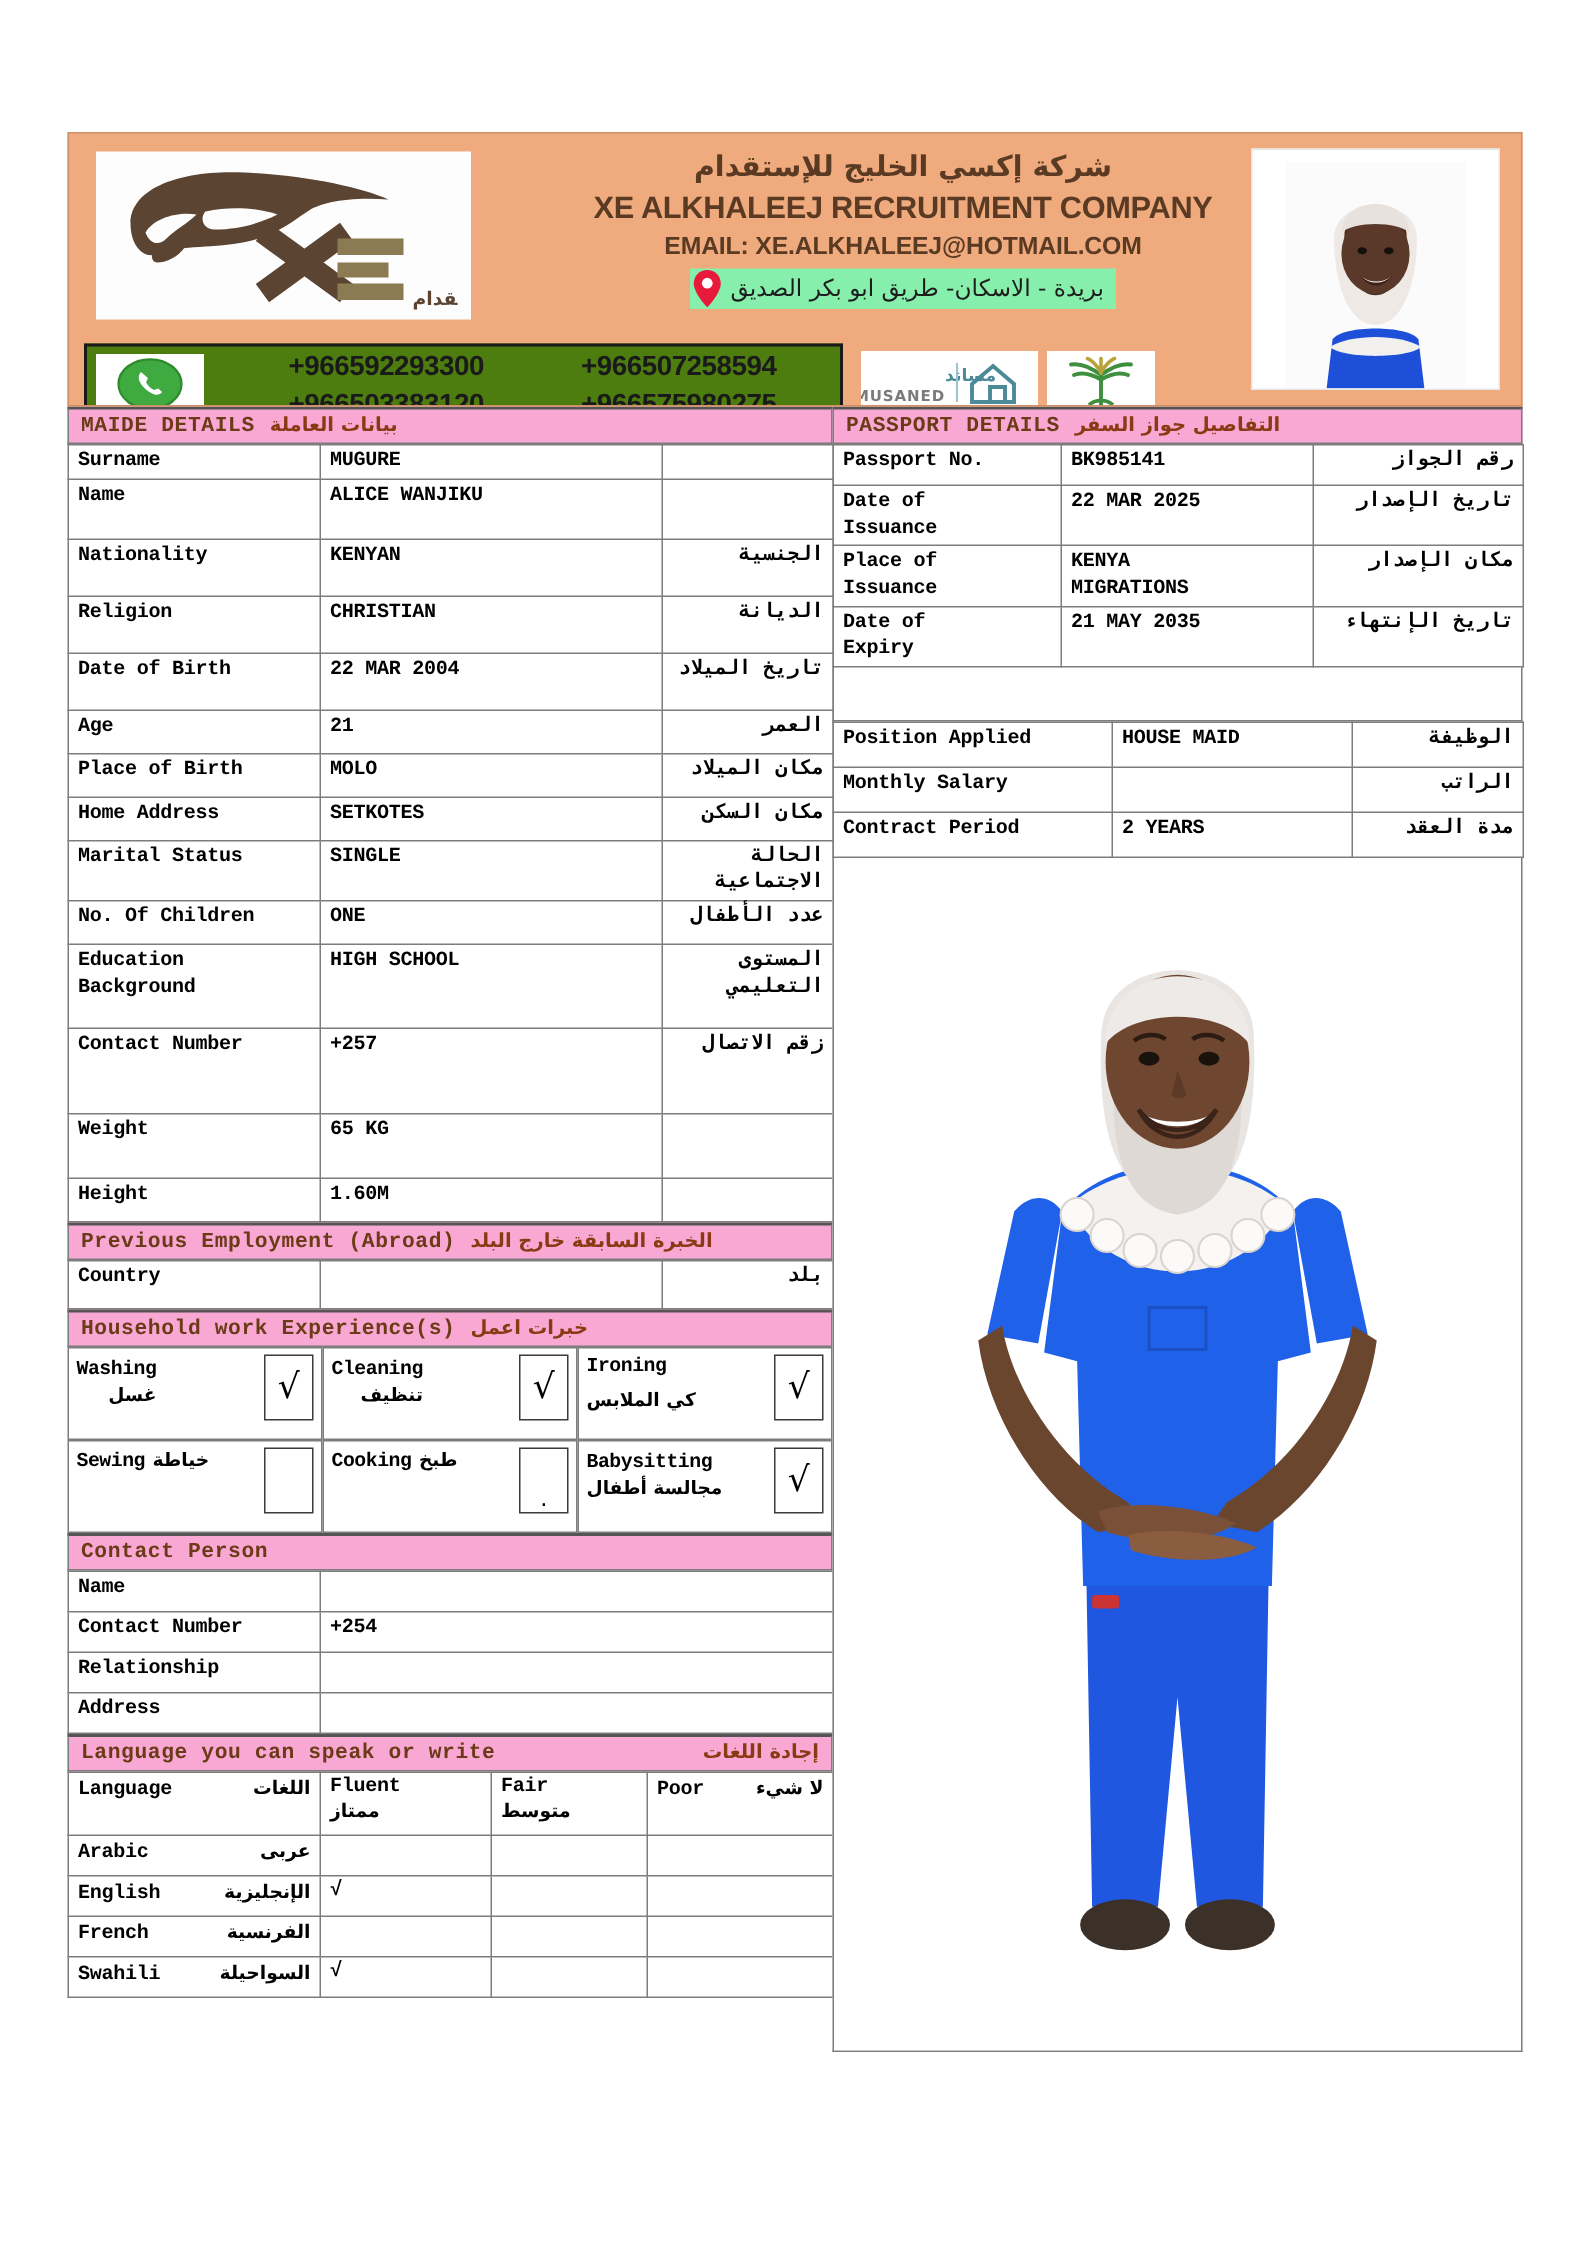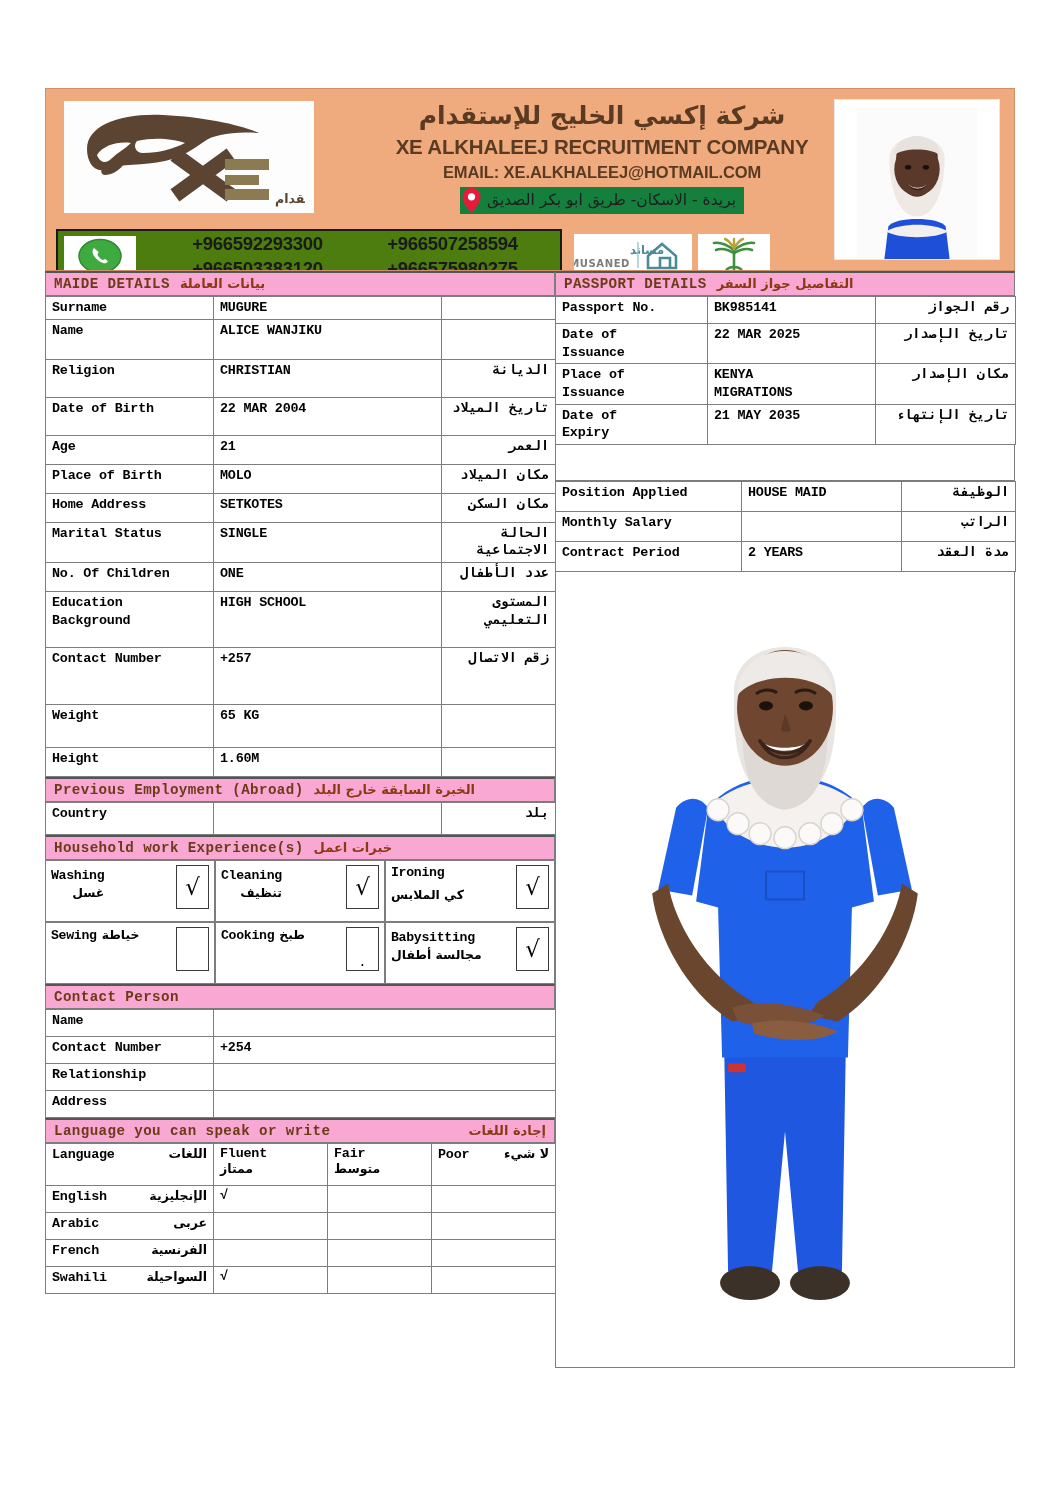--- a/index.html
+++ b/index.html
@@ -20,36 +20,36 @@
   }
   .logo-box {
     position:absolute; left:18px; top:12px; width:250px; height:112px;
     background:#fdfdfd; display:flex; align-items:center; justify-content:center;
   }
   .logo-svg { width:232px; height:104px; display:block; }
 
   .hdr-txt { position:absolute; left:286px; top:10px; width:540px; text-align:center; }
   .co-ar {
     font-family:"DejaVu Sans", sans-serif; direction:rtl;
-    font-size:25px; font-weight:bold; color:#5a3a22; line-height:1.35;
+    font-size:19px; font-weight:bold; color:#5a3a22; line-height:1.35;
     letter-spacing:0px;
   }
   .co-en {
     font-size:20.5px; font-weight:bold; color:#5a3a22; line-height:1.3;
     letter-spacing:-0.2px; margin-top:1px;
   }
   .co-em {
     font-size:16.5px; font-weight:bold; color:#5a3a22; line-height:1.3;
     letter-spacing:-0.1px; margin-top:2px;
   }
   .addr-wrap {
     margin-top:3px; display:flex; align-items:center; justify-content:center;
   }
   .addr-band {
-    background:#15803d; display:flex; align-items:center;
+    background:#86efac; display:flex; align-items:center;
     padding:1px 8px 1px 2px; gap:6px;
   }
   .pin { width:19px; height:25px; display:block; flex:0 0 auto; }
   .addr-ar {
     font-family:"DejaVu Sans", sans-serif; direction:rtl;
     font-size:15.5px; color:#1d1d1d; white-space:nowrap; line-height:1.2;
   }
 
   .photo-box {
     position:absolute; right:14px; top:10px; width:166px; height:161px;
@@ -267,20 +267,25 @@
         <tbody>
           <tr>
                 <td>Surname</td>
                 <td>MUGURE</td>
                 <td class="ar"></td>
               </tr>
           <tr>
                 <td style="height:40px">Name</td>
                 <td>ALICE    WANJIKU</td>
                 <td class="ar"></td>
+              </tr>
+          <tr>
+                <td style="height:38px">Nationality</td>
+                <td>KENYAN</td>
+                <td class="ar">الجنسية</td>
               </tr>
           <tr>
                 <td style="height:38px">Religion</td>
                 <td>CHRISTIAN</td>
                 <td class="ar">الديانة</td>
               </tr>
           <tr>
                 <td style="height:38px">Date of Birth</td>
                 <td>22  MAR  2004</td>
                 <td class="ar">تاريخ الميلاد</td>
@@ -465,36 +470,36 @@
             <td>
               <span class="lgrow">
                     <span>Poor</span>
                     <span class="lg-ar">لا شيء</span>
                   </span>
             </td>
           </tr>
           <tr>
             <td>
                   <span class="lgrow">
+                    <span>Arabic</span>
+                    <span class="lg-ar">عربى</span>
+                  </span>
+                </td>
+            <td class="tick"></td>
+            <td class="tick"></td>
+            <td class="tick"></td>
+          </tr>
+          <tr>
+            <td>
+                  <span class="lgrow">
                     <span>English</span>
                     <span class="lg-ar">الإنجليزية</span>
                   </span>
                 </td>
             <td class="tick">√</td>
-            <td class="tick"></td>
-            <td class="tick"></td>
-          </tr>
-          <tr>
-            <td>
-                  <span class="lgrow">
-                    <span>Arabic</span>
-                    <span class="lg-ar">عربى</span>
-                  </span>
-                </td>
-            <td class="tick"></td>
             <td class="tick"></td>
             <td class="tick"></td>
           </tr>
           <tr>
             <td>
                   <span class="lgrow">
                     <span>French</span>
                     <span class="lg-ar">الفرنسية</span>
                   </span>
                 </td>

